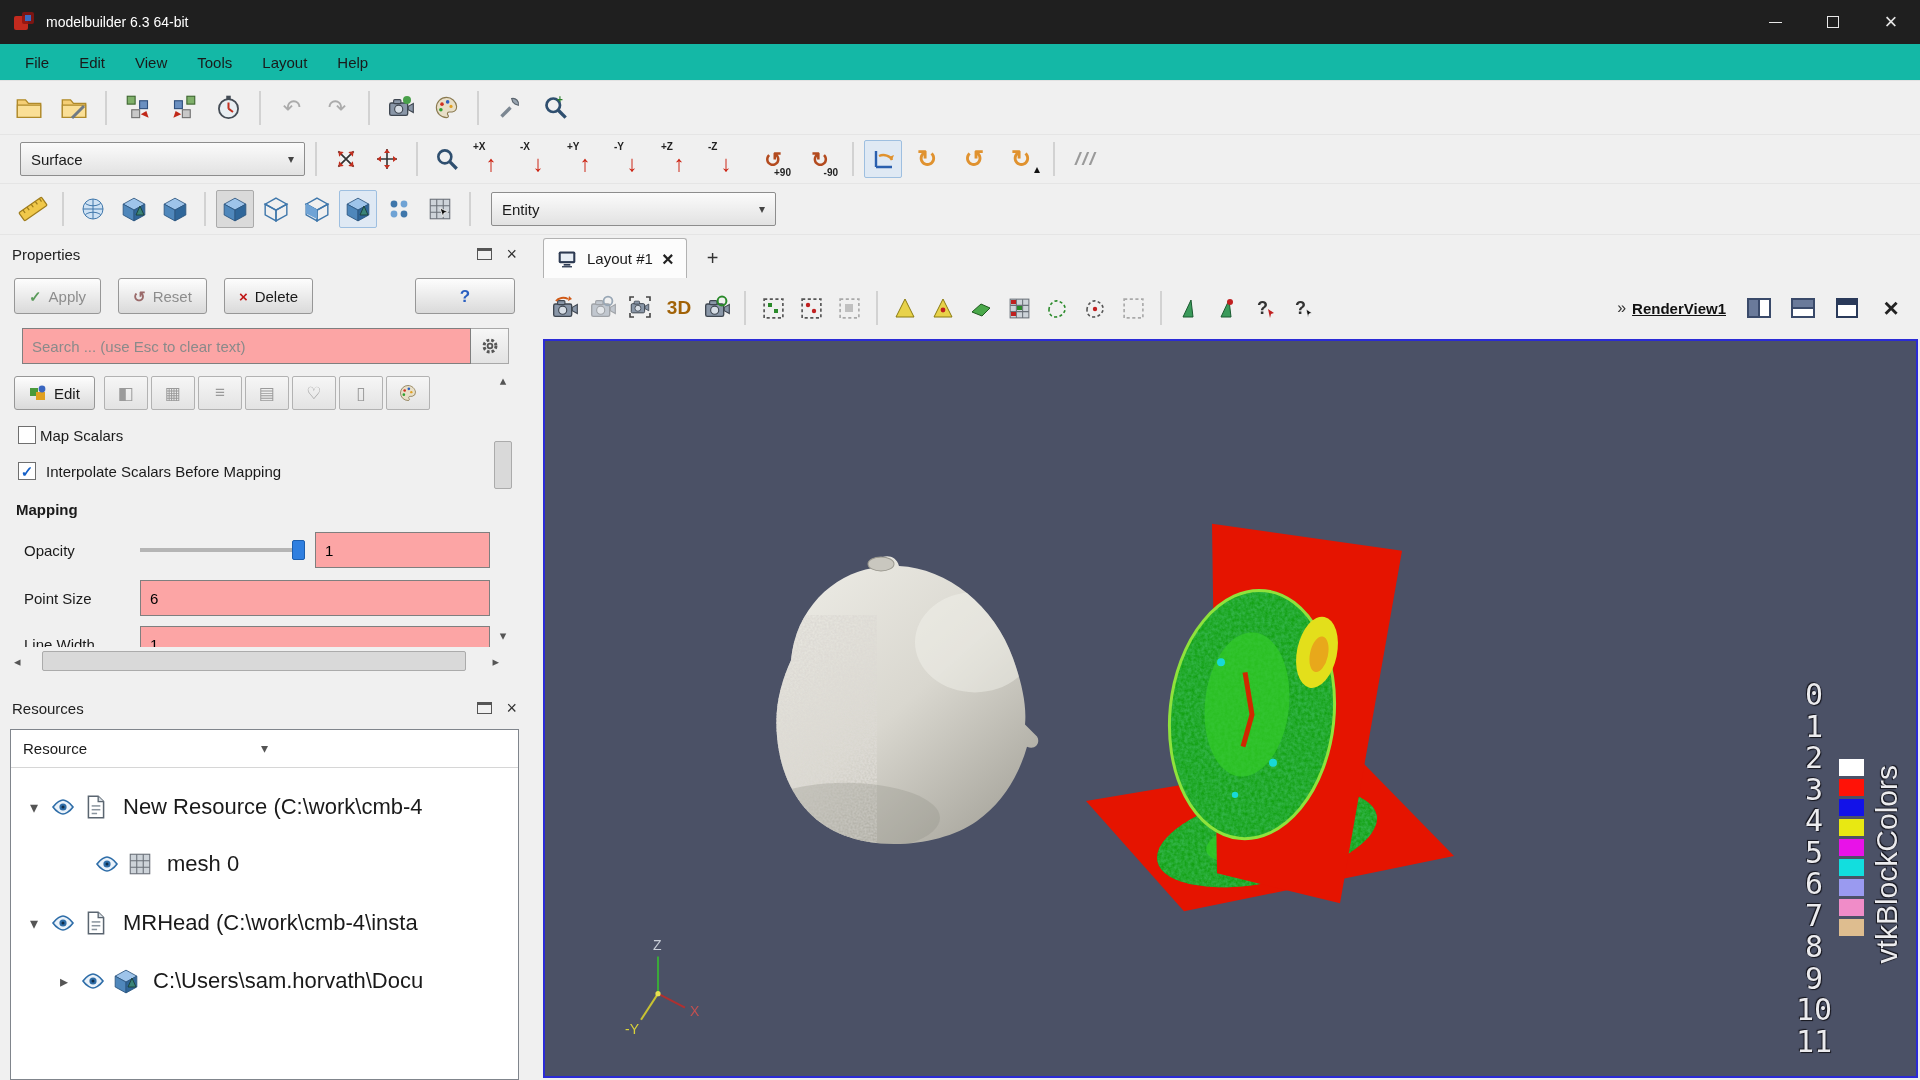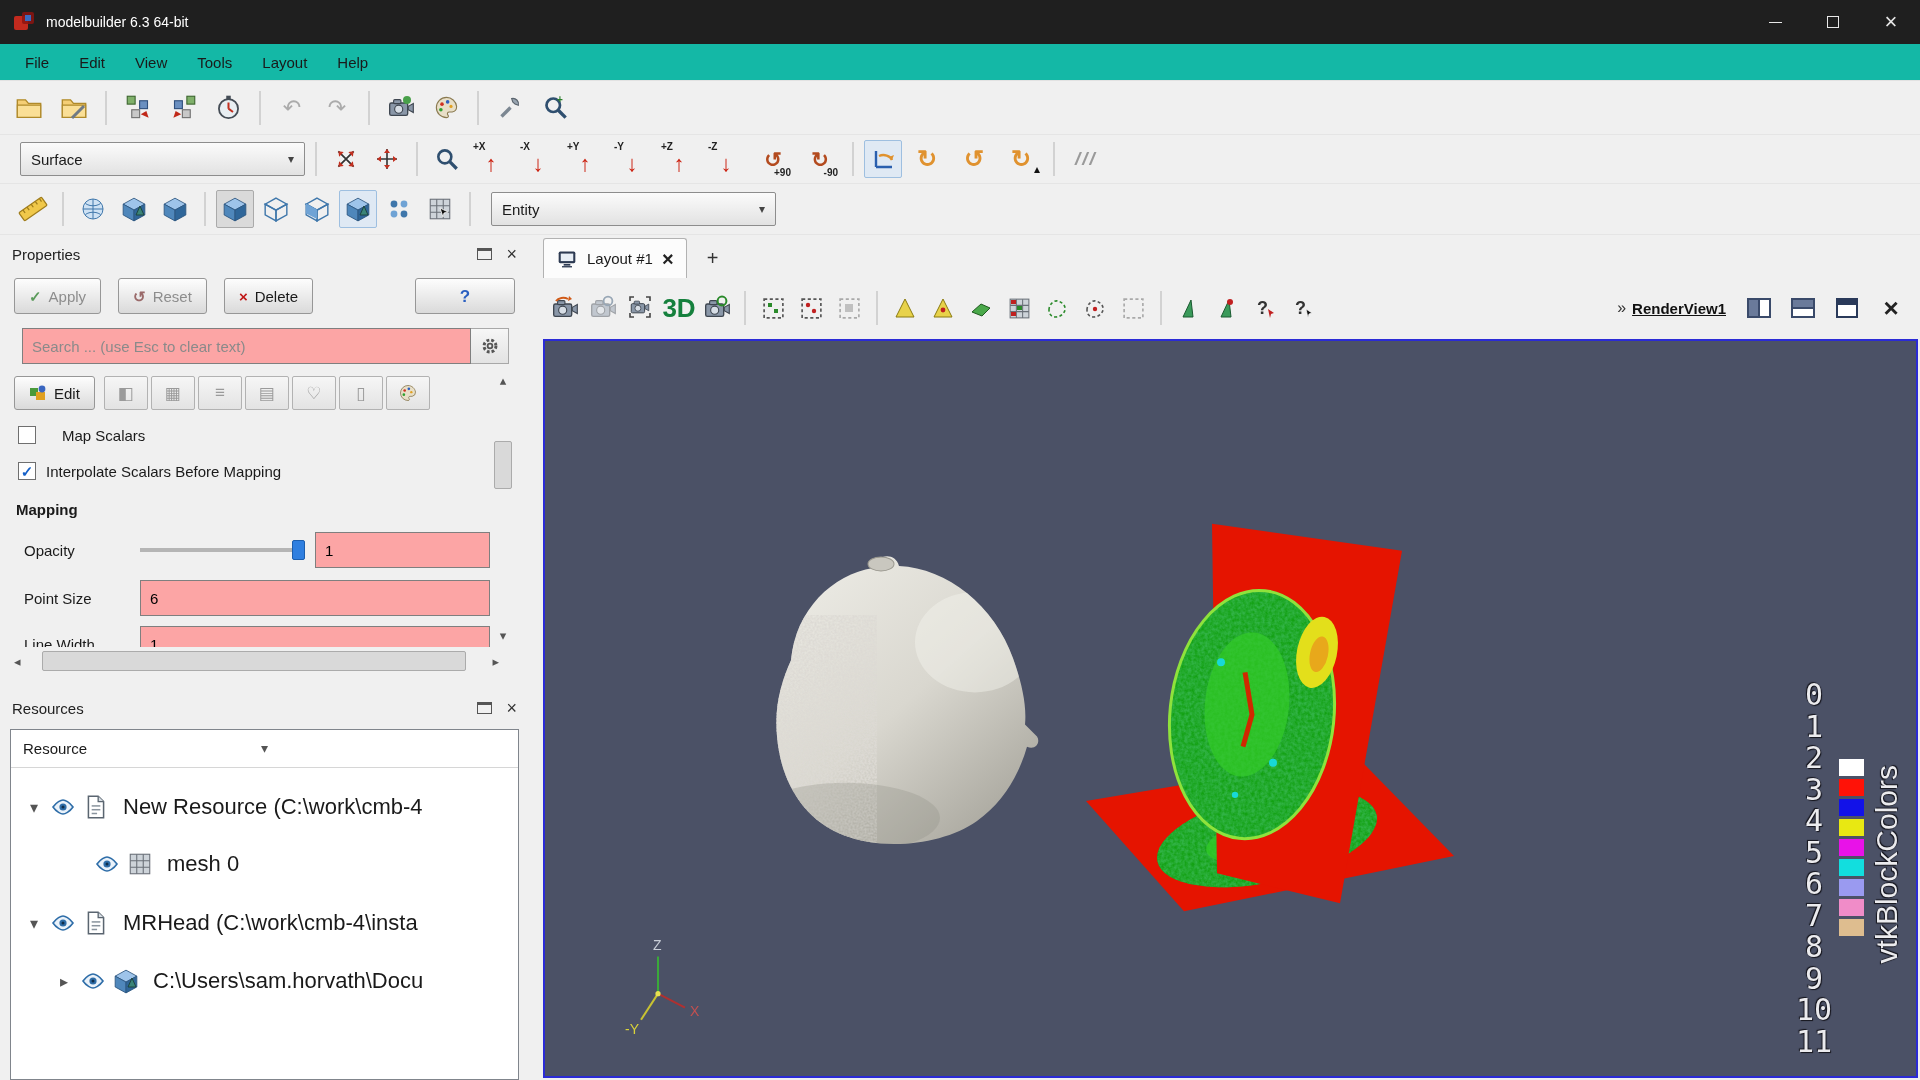--- a/index.html
+++ b/index.html
@@ -69,21 +69,21 @@
   .tr-label{overflow:hidden;white-space:nowrap}
   
   .main{position:absolute;left:539px;top:235px;right:0;bottom:0;background:#f0f0f0}
   .tabbar{height:46px;display:flex;align-items:center;padding-left:4px}
   .tab{height:40px;display:flex;align-items:center;gap:9px;padding:0 12px;background:#fcfcfc;border:1px solid #b2b2b2;border-bottom:none;border-radius:3px 3px 0 0}
   .tab-x{font-size:20px;font-weight:bold;color:#222;line-height:1}
   .plus-tab{width:36px;height:34px;display:flex;align-items:center;justify-content:center;font-size:20px;color:#333;margin-left:8px}
   .rtoolbar{height:54px;display:flex;align-items:center;padding:0 8px;gap:2px}
   .rtbtn{width:36px;height:36px;display:flex;align-items:center;justify-content:center;flex:none;position:relative}
   .rtbtn.dim{opacity:.45}
-  .r3d{font-weight:bold;font-size:26px;color:#15803d}
+  .r3d{font-weight:bold;font-size:19px;color:#a16207}
   .ov-chev{font-size:16px;color:#333;margin-left:auto}
   .rv-label{font-weight:bold;text-decoration:underline;font-size:15px;color:#111;margin:0 10px 0 4px}
   .vbtn{width:42px;height:36px;display:flex;align-items:center;justify-content:center;flex:none}
   .viewport{position:absolute;left:4px;right:2px;top:104px;bottom:2px;background:#4b5166;border:2px solid #2b2bd6;overflow:hidden}
   .vpsvg{position:absolute;left:0;top:0;width:100%;height:100%}
   .legend-nums{position:absolute;right:84px;top:338px;text-align:center;font-family:"DejaVu Sans Mono",monospace;font-size:30px;color:#ebebee;line-height:31.5px;text-shadow:1px 1px 1px #14141c,-1px -1px 1px #14141c}
   .legend-swatches{position:absolute;right:52px;top:418px;display:flex;flex-direction:column;gap:3px}
   .swatch{width:25px;height:17px}
   .legend-title{position:absolute;right:12px;top:424px;writing-mode:vertical-rl;transform:rotate(180deg);font-size:30px;color:#ebebee;text-shadow:1px 1px 1px #14141c,-1px -1px 1px #14141c}
 </style>
@@ -481,21 +481,21 @@
     <div class="mini">
         <span>▯</span>
       </div>
     <div class="mini">
         <svg width="20" height="20">
           <use href="#s-palette"></use>
         </svg>
       </div>
   </div>
 
-  <div class="row" style="top:188px;height:24px;padding:0 18px;gap:26px">
+  <div class="row" style="top:188px;height:24px;padding:0 18px;gap:4px">
     <span class="cb"></span>
     <span>Map Scalars</span>
   </div>
 
   <div class="row" style="top:224px;height:24px;padding:0 18px;gap:10px">
     <span class="cb">
         <span class="chk">✓</span>
       </span>
     <span>Interpolate Scalars Before Mapping</span>
   </div>

